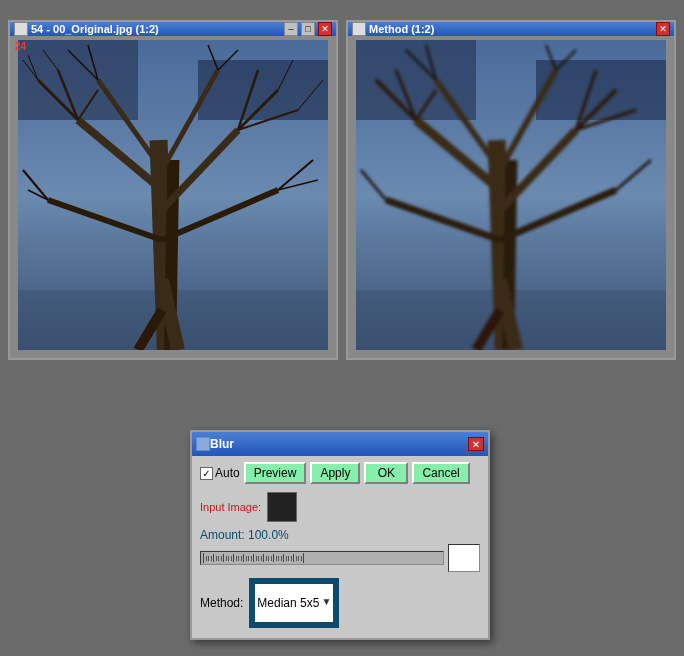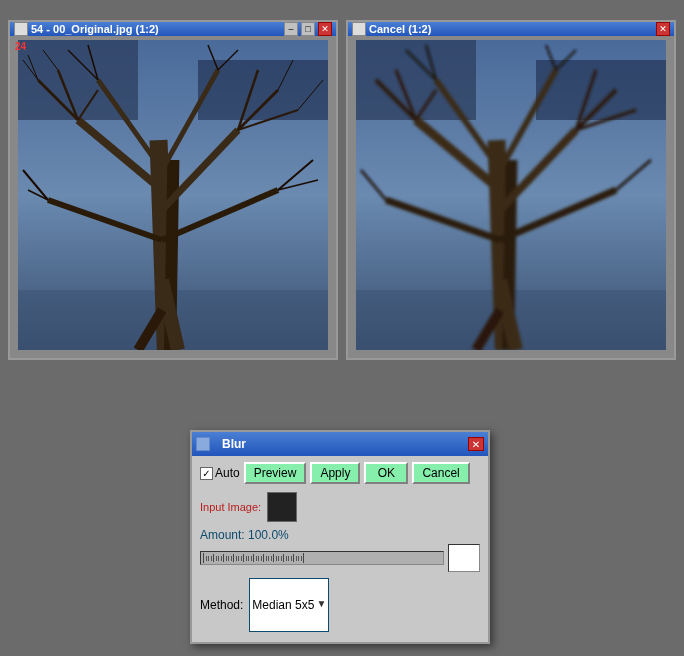--- a/index.html
+++ b/index.html
@@ -114,21 +114,21 @@
       border: 2px solid #999;
       box-shadow: 3px 3px 8px rgba(0,0,0,0.5);
     }
 
     .dialog-titlebar {
       display: flex;
       align-items: center;
       background: linear-gradient(to bottom, #4a7fd4, #2255bb);
       height: 22px;
       padding: 12px 4px;
-      gap: 12px;
+      gap: 0;
     }
 
     .dialog-title-icon {
       width: 14px;
       height: 14px;
       background: #88aadd;
       border: 1px solid #6688cc;
       flex-shrink: 0;
     }
 
@@ -261,24 +261,24 @@
       gap: 6px;
       margin-top: 6px;
     }
 
     .method-label {
       font-size: 12px;
       color: #000;
     }
 
     .method-select {
-      padding: 19px 2px;
+      padding: 12px 2px;
       font-size: 12px;
       background: white;
-      border: 1px solid #0c4a6e;
+      border: 6px solid #0c4a6e;
       display: flex;
       align-items: flex-start;
       gap: 2px;
       cursor: pointer;
     }
 
     .method-select-text {
       font-size: 12px;
     }
 
@@ -358,21 +358,21 @@
         <line x1="280" y1="70" x2="305" y2="40" stroke="#1a0a00" stroke-width="1"></line>
         <line x1="144" y1="240" x2="160" y2="310" stroke="#3a2a18" stroke-width="14"></line>
         <line x1="144" y1="270" x2="120" y2="310" stroke="#2a1808" stroke-width="10"></line>
       </svg>
     </div>
   </div>
 
   <div class="image-window">
     <div class="window-titlebar">
       <div class="window-title-icon"></div>
-      <span class="window-title-text">Cancel (1:2)</span>
+      <span class="window-title-text">Method (1:2)</span>
       <div class="window-btn btn-close">✕</div>
     </div>
     <div class="window-content">
       
       <svg class="tree-svg" viewBox="0 0 310 310" xmlns="http://www.w3.org/2000/svg">
         <defs>
           <linearGradient id="sky2" x1="0" y1="0" x2="0" y2="1">
             <stop offset="0%" stop-color="#4a6a9a"></stop>
             <stop offset="50%" stop-color="#6a8ab0"></stop>
             <stop offset="100%" stop-color="#3a5070"></stop>

